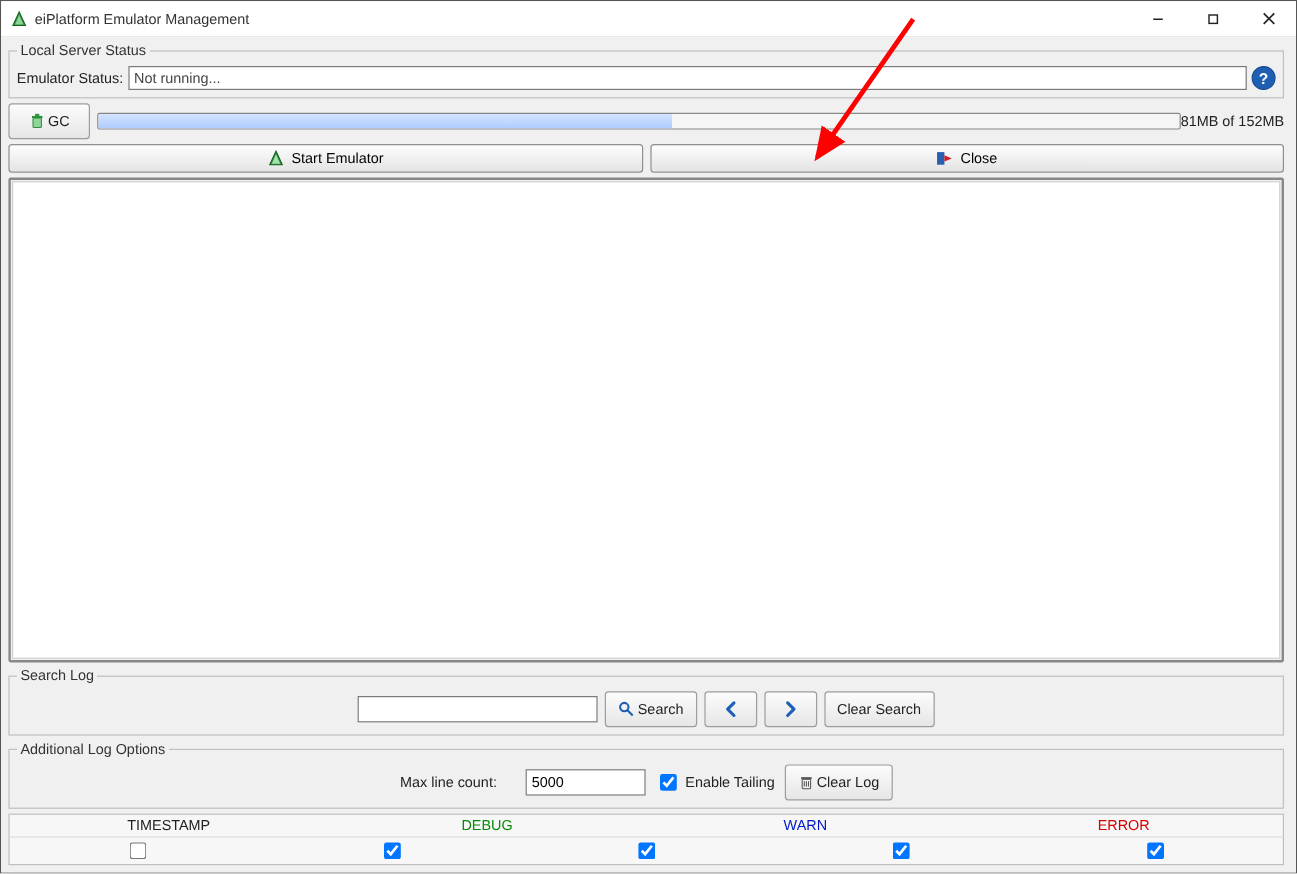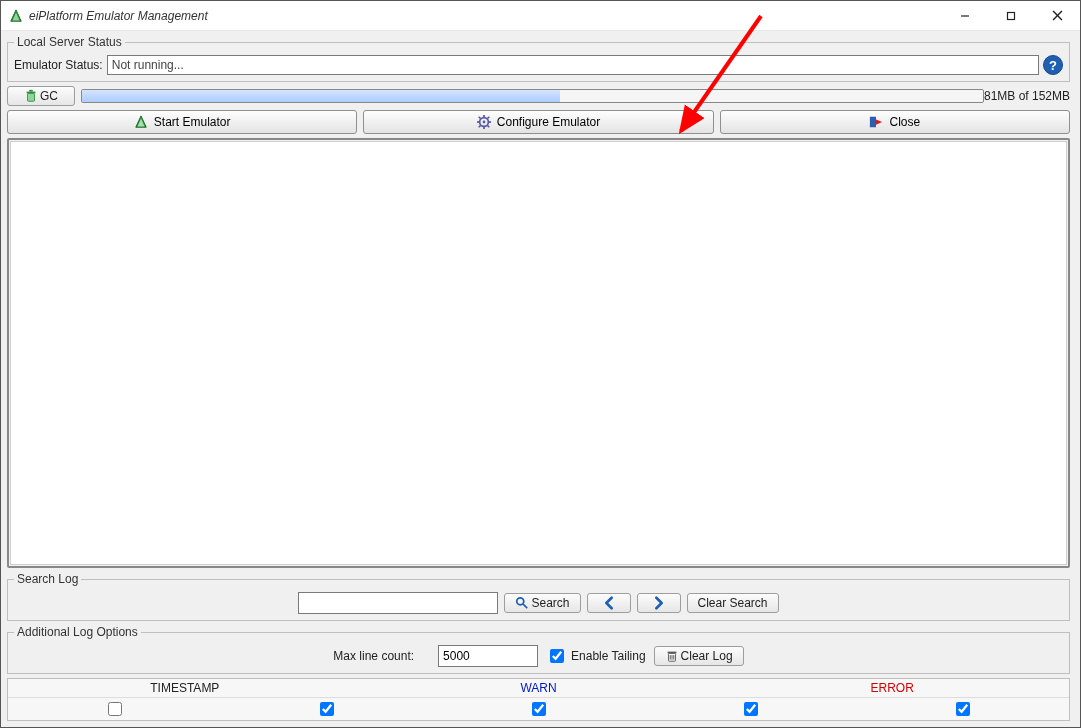--- a/index.html
+++ b/index.html
@@ -3,37 +3,37 @@
 <meta charset="utf-8">
 <style>
   * { box-sizing: border-box; }
   html, body { margin:0; padding:0; font-family: "Segoe UI", Tahoma, sans-serif; font-size:12px; color:#222; }
   body { background:#fff; }
 
   .window { width:1081px; height:728px; border:1px solid #555; background:#fff; display:flex; flex-direction:column; position:relative; }
 
   
   .titlebar { height:30px; background:#fff; display:flex; align-items:center; justify-content:space-between; padding:0 0 0 8px; border-bottom:1px solid #e8e8e8;}
-  .titlebar .left { display:flex; align-items:flex-start; gap:6px;font-style:italic; }
+  .titlebar .left { display:flex; align-items:flex-start; gap:6px; }
   .titlebar .title { font-size:12px; color:#333; }
   .win-controls { display:flex; height:100%; }
   .win-btn { width:46px; display:flex; align-items:center; justify-content:center; background:transparent; border:none; cursor:pointer; }
 
   .client { flex:1; display:flex; flex-direction:column; padding:4px 10px 6px 6px; background:#f0f0f0; gap:4px; overflow:hidden; }
 
   fieldset.grp { border:1px solid #bfbfbf; border-radius:0; margin:0; padding:6px 6px; background:#f0f0f0; }
   fieldset.grp > legend { font-size:12px; color:#333; padding:0 3px; }
 
   .status-row { display:flex; align-items:center; gap:4px; }
   .status-label { white-space:nowrap; }
   .status-input { flex:1; height:20px; border:1px solid #7a7a7a; background:#fff; padding:1px 4px; font-size:12px; color:#444; }
   .help-btn { width:20px; height:20px; border-radius:50%; background:#1e5fb4; color:#fff; display:flex; align-items:center; justify-content:center; font-weight:bold; border:1px solid #144a90; cursor:pointer; font-size:13px; }
 
   .gc-row { display:flex; align-items:center; gap:6px; }
-  .btn { background:linear-gradient(#fcfcfc,#e6e6e6); border:1px solid #9d9d9d; border-radius:3px; padding:2px 10px; height:20px; display:inline-flex; align-items:center; gap:2px; cursor:pointer; font-size:12px; color:#222; }
+  .btn { background:linear-gradient(#fcfcfc,#e6e6e6); border:1px solid #9d9d9d; border-radius:3px; padding:2px 10px; height:30px; display:inline-flex; align-items:center; gap:2px; cursor:pointer; font-size:12px; color:#222; }
   .gc-btn { min-width:68px; justify-content:center; }
   .mem-bar-wrap { flex:1; display:flex; align-items:flex-end; gap:0; }
   .mem-bar { flex:1; height:14px; border:1px solid #888; background:#f5f5f5; position:relative; border-radius:2px; overflow:hidden; }
   .mem-bar .fill { position:absolute; left:0; top:0; bottom:0; width:53%; background:linear-gradient(#d4e4ff,#aeccff); }
   .mem-text { font-size:12px; color:#222; white-space:nowrap; }
 
   .main-btn-row { display:flex; gap:6px; }
   .main-btn { flex:1; height:24px; background:linear-gradient(#fefefe,#e3e3e3); border:1px solid #8f8f8f; border-radius:3px; display:flex; align-items:center; justify-content:center; gap:6px; cursor:pointer; font-size:12px; }
 
   .log-area-border { border:2px solid #888; border-radius:2px; flex:1; background:#f0f0f0; padding:1px; display:flex; min-height:0; }
@@ -139,39 +139,20 @@
           <svg viewBox="0 0 16 16">
               <polygon points="8,1 14,14 2,14" fill="#2d8f3c" stroke="#18631f"></polygon>
               <polygon points="8,4 12,13 4,13" fill="#a6e0af"></polygon>
             </svg>
         </span>
         <span>Start Emulator</span>
       </button>
       <button class="main-btn">
         <span class="ic">
           <svg viewBox="0 0 16 16">
-              <circle cx="8" cy="8" r="5" fill="none" stroke="#5a5aa8" stroke-width="2"></circle>
-              <circle cx="8" cy="8" r="1.6" fill="#5a5aa8"></circle>
-              <g stroke="#5a5aa8" stroke-width="2">
-                <line x1="8" y1="0" x2="8" y2="3"></line>
-                <line x1="8" y1="13" x2="8" y2="16"></line>
-                <line x1="0" y1="8" x2="3" y2="8"></line>
-                <line x1="13" y1="8" x2="16" y2="8"></line>
-                <line x1="2" y1="2" x2="4" y2="4"></line>
-                <line x1="12" y1="12" x2="14" y2="14"></line>
-                <line x1="14" y1="2" x2="12" y2="4"></line>
-                <line x1="4" y1="12" x2="2" y2="14"></line>
-              </g>
-            </svg>
-        </span>
-        <span>Configure Emulator</span>
-      </button>
-      <button class="main-btn">
-        <span class="ic">
-          <svg viewBox="0 0 16 16">
               <rect x="1" y="2" width="7" height="12" fill="#2a5fb0"></rect>
               <polygon points="8,5 15,8 8,11" fill="#d02020"></polygon>
             </svg>
         </span>
         <span>Close</span>
       </button>
     </div>
 
     <div class="log-area-border">
       <div class="log-area"></div>
@@ -230,20 +211,21 @@
               </svg>
           </span>
           <span>Clear Log</span>
         </button>
       </div>
     </fieldset>
 
     <div class="level-table">
       <div class="level-row level-head">
         <div class="level-cell">TIMESTAMP</div>
+        <div class="level-cell c-debug">DEBUG</div>
         <div class="level-cell c-warn">WARN</div>
         <div class="level-cell c-error">ERROR</div>
       </div>
       <div class="level-row">
         <div class="level-cell level-check">
             <input type="checkbox" id="cb-timestamp" style="">
           </div>
         <div class="level-cell level-check">
             <input type="checkbox" id="cb-info" checked="" style="">
           </div>

